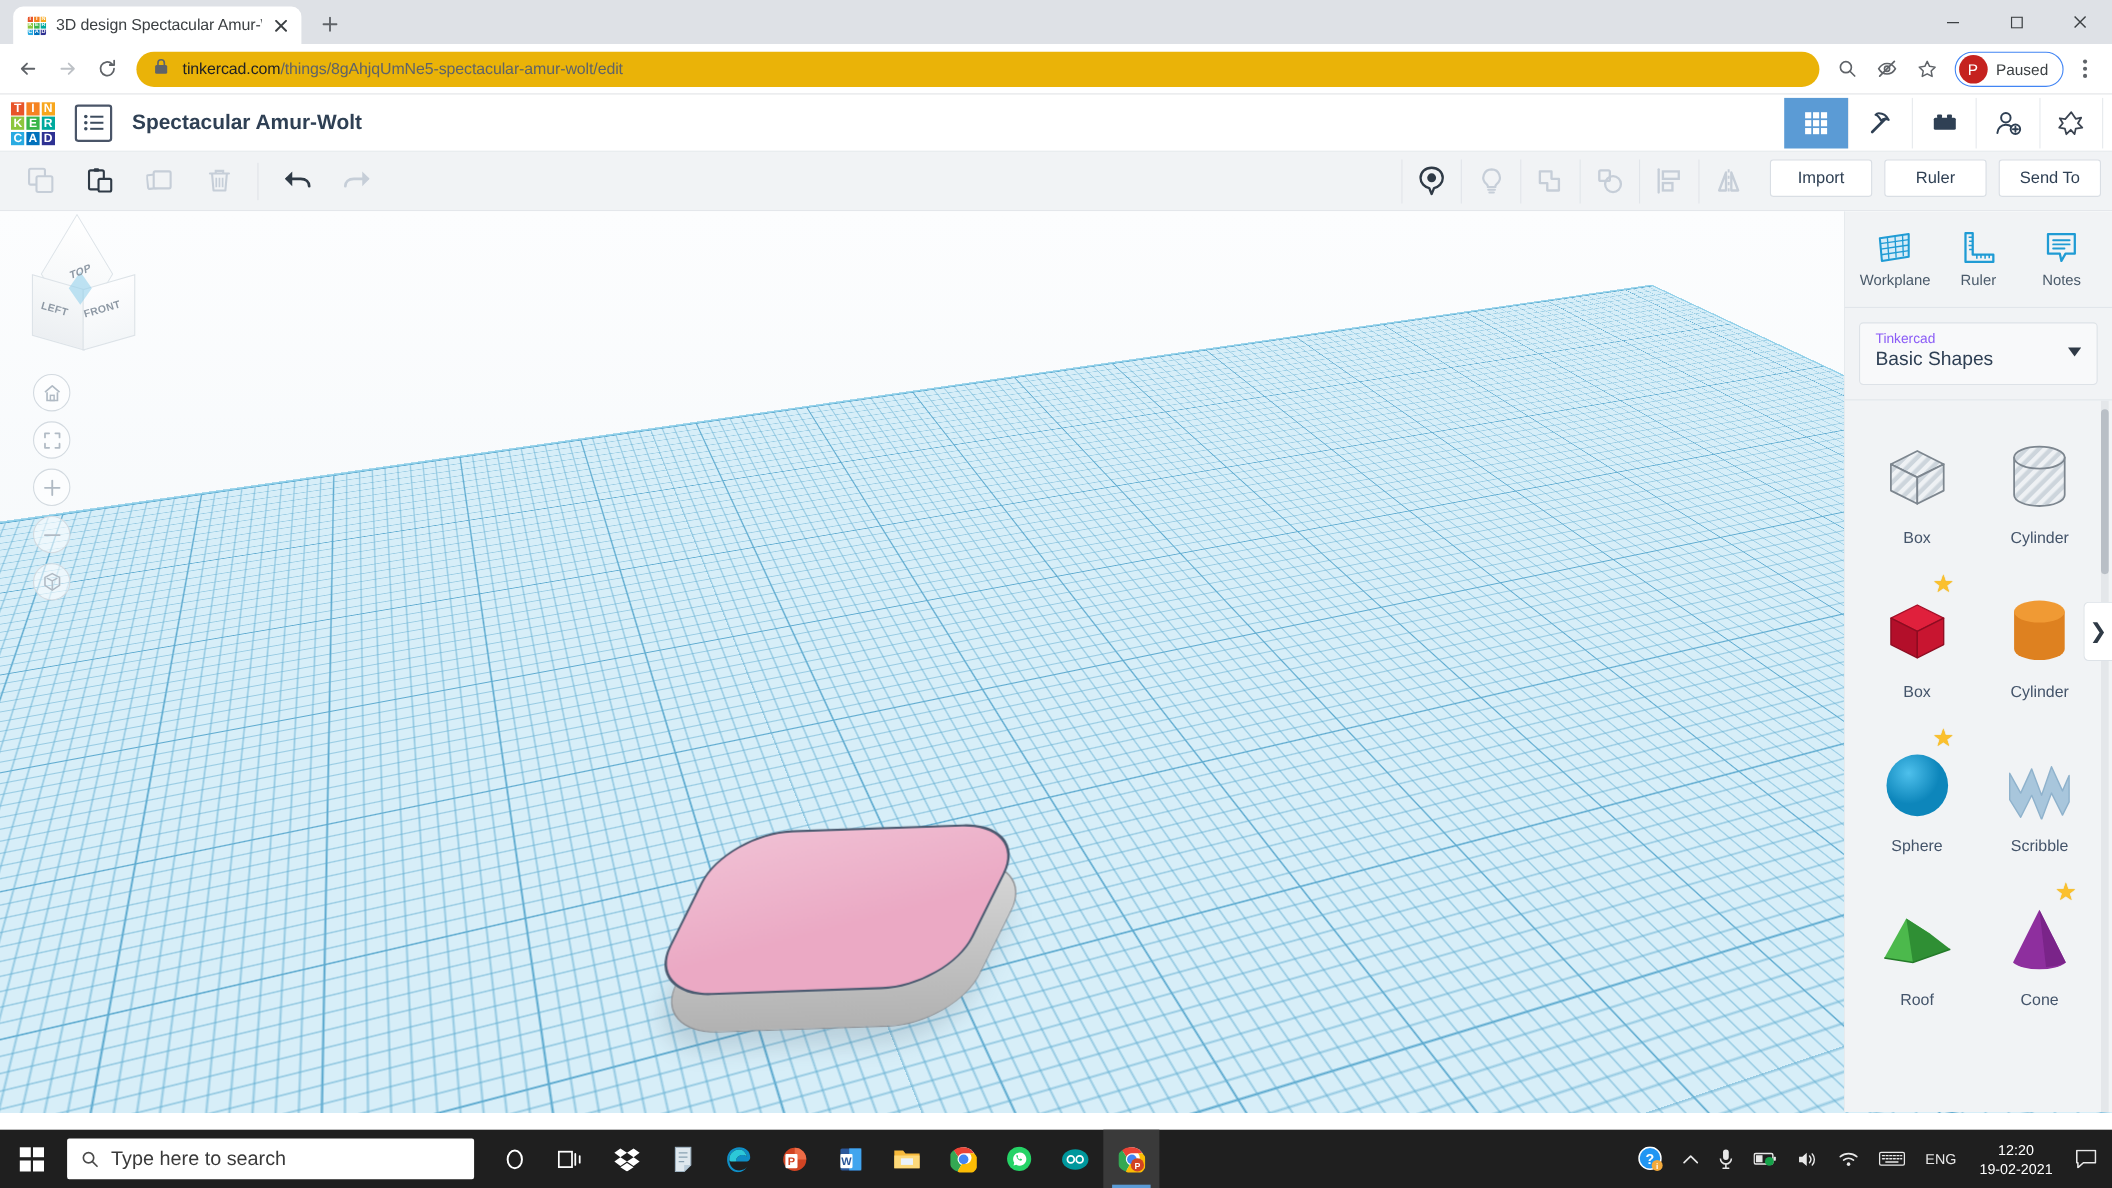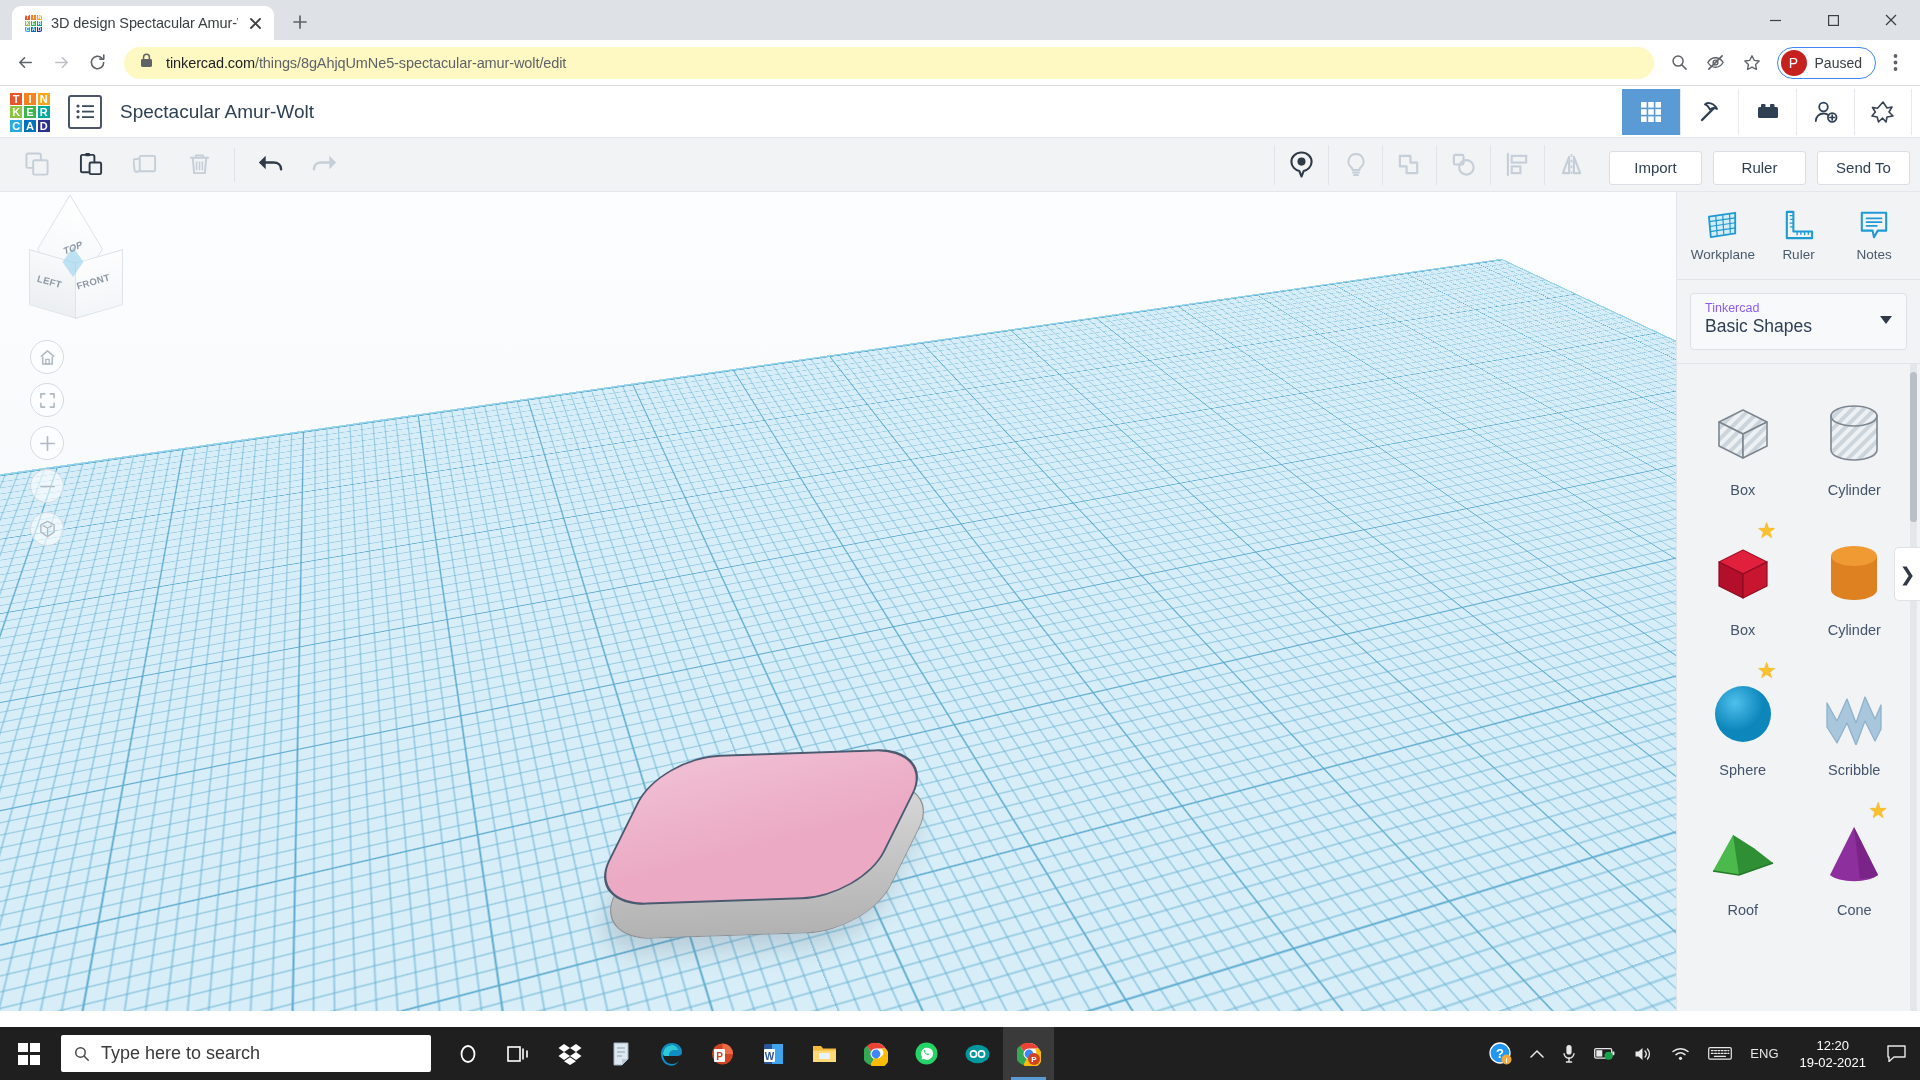--- a/index.html
+++ b/index.html
@@ -60,21 +60,21 @@
     display: flex; align-items: center; gap: 1px; padding: 0 8px;
     border-bottom: 1px solid #dadce0;
   }
   .nav-btn {
     width: 35px; height: 35px; border-radius: 50%;
     display: flex; align-items: center; justify-content: center;
     color: #5f6368; flex-shrink: 0;
   }
   .nav-btn.dim { color: #bdc1c6; }
   .urlbox {
-    flex: 1; height: 32px; background: #fef9c3; border-radius: 16px;
+    flex: 1; height: 32px; background: #eab308; border-radius: 16px;
     display: flex; align-items: center; padding: 0 12px 0 16px;
     margin: 0 8px; gap: 13px;
   }
   .url-text { font-size: 14.5px; color: #202124; letter-spacing: -0.1px; }
   .url-text .host { color: #202124; }
   .url-text .path { color: #5f6368; }
   .omni-right { display: flex; align-items: center; gap: 2px; }
   .omni-icon {
     width: 34px; height: 34px; border-radius: 50%;
     display: flex; align-items: center; justify-content: center; color: #5f6368;
@@ -105,42 +105,42 @@
     font-style: normal; color: #fff; font-size: 11px; font-weight: bold;
     display: flex; align-items: center; justify-content: center;
     font-family: "Liberation Sans", sans-serif;
   }
   .tc-panel-btn {
     width: 34px; height: 34px; margin-left: 18px; border: 2px solid #4a5568;
     border-radius: 3px; display: flex; align-items: center; justify-content: center;
     flex-shrink: 0;
   }
   .tc-title {
-    font-size: 19px; color: #2f4054; margin-left: 18px; font-weight: 400;
+    font-size: 19px; color: #2f4054; margin-left: 18px; font-weight: 700;
   }
   .tc-header-right { margin-left: auto; display: flex; align-items: center; }
   .tc-hicon {
     width: 58px; height: 46px; display: flex; align-items: center;
     justify-content: center; border-left: 1px solid #e6e9ed; color: #2f4054;
   }
   .tc-hicon.active { background: #5b9bd5; color: #fff; border-left: none; }
   .tc-hicon.last { border-right: 1px solid #e6e9ed; }
 
   
   .tc-toolbar {
     height: 54px; background: #f1f3f5; border-bottom: 1px solid #e3e6ea;
     display: flex; align-items: center; padding: 0 10px;
   }
   .tb-icon {
     width: 54px; height: 40px; display: flex; align-items: center;
     justify-content: center; color: #c6ced8;
   }
   .tb-icon.on { color: #2f3a46; }
   .tb-sep { width: 1px; height: 34px; background: #dfe3e8; margin: 0 8px; }
-  .tb-right { margin-left: auto; display: flex; align-items: flex-end; gap: 0; }
+  .tb-right { margin-left: auto; display: flex; align-items: flex-start; gap: 0; }
   .tb-rgroup { display: flex; align-items: center; }
   .tb-rgroup .tb-icon { border-left: 1px solid #e1e5ea; }
   .tb-btn {
     min-width: 93px; height: 34px; border: 1px solid #d9dee4; background: #fff;
     border-radius: 3px; margin-left: 11px; font-size: 15px; color: #2f4054;
     display: flex; align-items: center; justify-content: center;
   }
 
   
   .stage {

